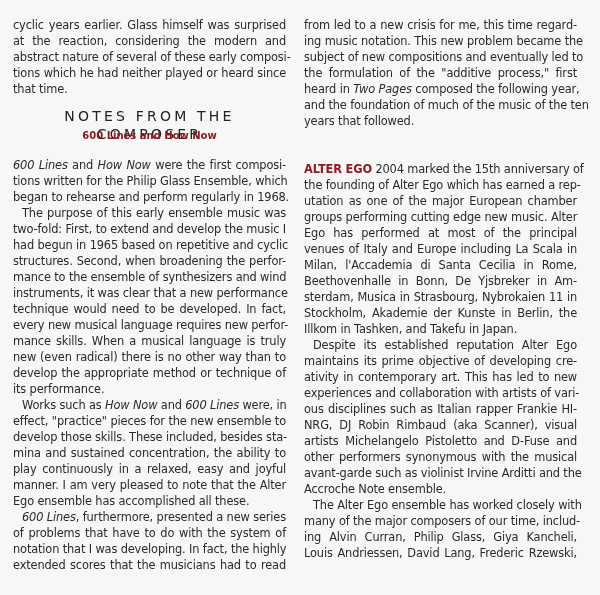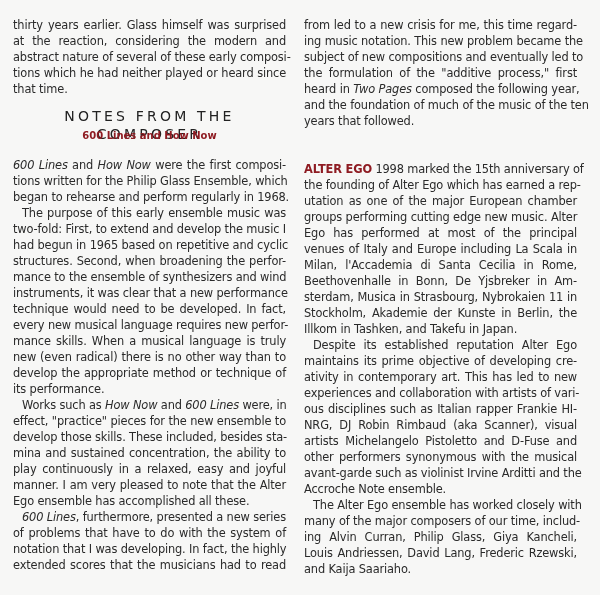--- a/index.html
+++ b/index.html
@@ -34,21 +34,21 @@
   .red-lead { color: #8e1b22; font-weight: bold; margin-top: 16px; }
   i { font-style: italic; margin-top: 44px; }
 </style>
 </head>
 <body>
 
 <div class="page">
 
   <div class="col left">
     <div>
-      <span class="ln">thirty years earlier. Glass himself was surprised</span>
+      <span class="ln">cyclic years earlier. Glass himself was surprised</span>
       <span class="ln">at the reaction, considering the modern and</span>
       <span class="ln">abstract nature of several of these early composi-</span>
       <span class="ln">tions which he had neither played or heard since</span>
       <span class="ln last">that time.</span>
     </div>
 
     <span class="gap-small"></span>
     <span class="kicker">NOTES FROM THE COMPOSER</span>
     <span class="title">600 Lines and How Now</span>
     <span class="gap-small"></span>
@@ -100,21 +100,21 @@
       <span class="ln">the formulation of the "additive process," first</span>
       <span class="ln"><span>heard in </span><i>Two Pages</i><span> composed the following year,</span></span>
       <span class="ln">and the foundation of much of the music of the ten</span>
       <span class="ln last">years that followed.</span>
     </div>
 
     <span class="gap"></span>
     <span class="gap"></span>
 
     <div>
-      <span class="ln"><span class="red-lead">ALTER EGO</span><span> 1998 marked the 15th anniversary of</span></span>
+      <span class="ln"><span class="red-lead">ALTER EGO</span><span> 2004 marked the 15th anniversary of</span></span>
       <span class="ln">the founding of Alter Ego which has earned a rep-</span>
       <span class="ln">utation as one of the major European chamber</span>
       <span class="ln">groups performing cutting edge new music. Alter</span>
       <span class="ln">Ego has performed at most of the principal</span>
       <span class="ln">venues of Italy and Europe including La Scala in</span>
       <span class="ln">Milan, l'Accademia di Santa Cecilia in Rome,</span>
       <span class="ln">Beethovenhalle in Bonn, De Yjsbreker in Am-</span>
       <span class="ln">sterdam, Musica in Strasbourg, Nybrokaien 11 in</span>
       <span class="ln">Stockholm, Akademie der Kunste in Berlin, the</span>
       <span class="ln last">Illkom in Tashken, and Takefu in Japan.</span>
@@ -131,16 +131,15 @@
       <span class="ln">other performers synonymous with the musical</span>
       <span class="ln">avant-garde such as violinist Irvine Arditti and the</span>
       <span class="ln last">Accroche Note ensemble.</span>
     </div>
 
     <div>
       <span class="ln indent">The Alter Ego ensemble has worked closely with</span>
       <span class="ln">many of the major composers of our time, includ-</span>
       <span class="ln">ing Alvin Curran, Philip Glass, Giya Kancheli,</span>
       <span class="ln">Louis Andriessen, David Lang, Frederic Rzewski,</span>
-      <span class="ln last">and Kaija Saariaho.</span>
     </div>
   </div>
 </div>
 
 </body></html>

